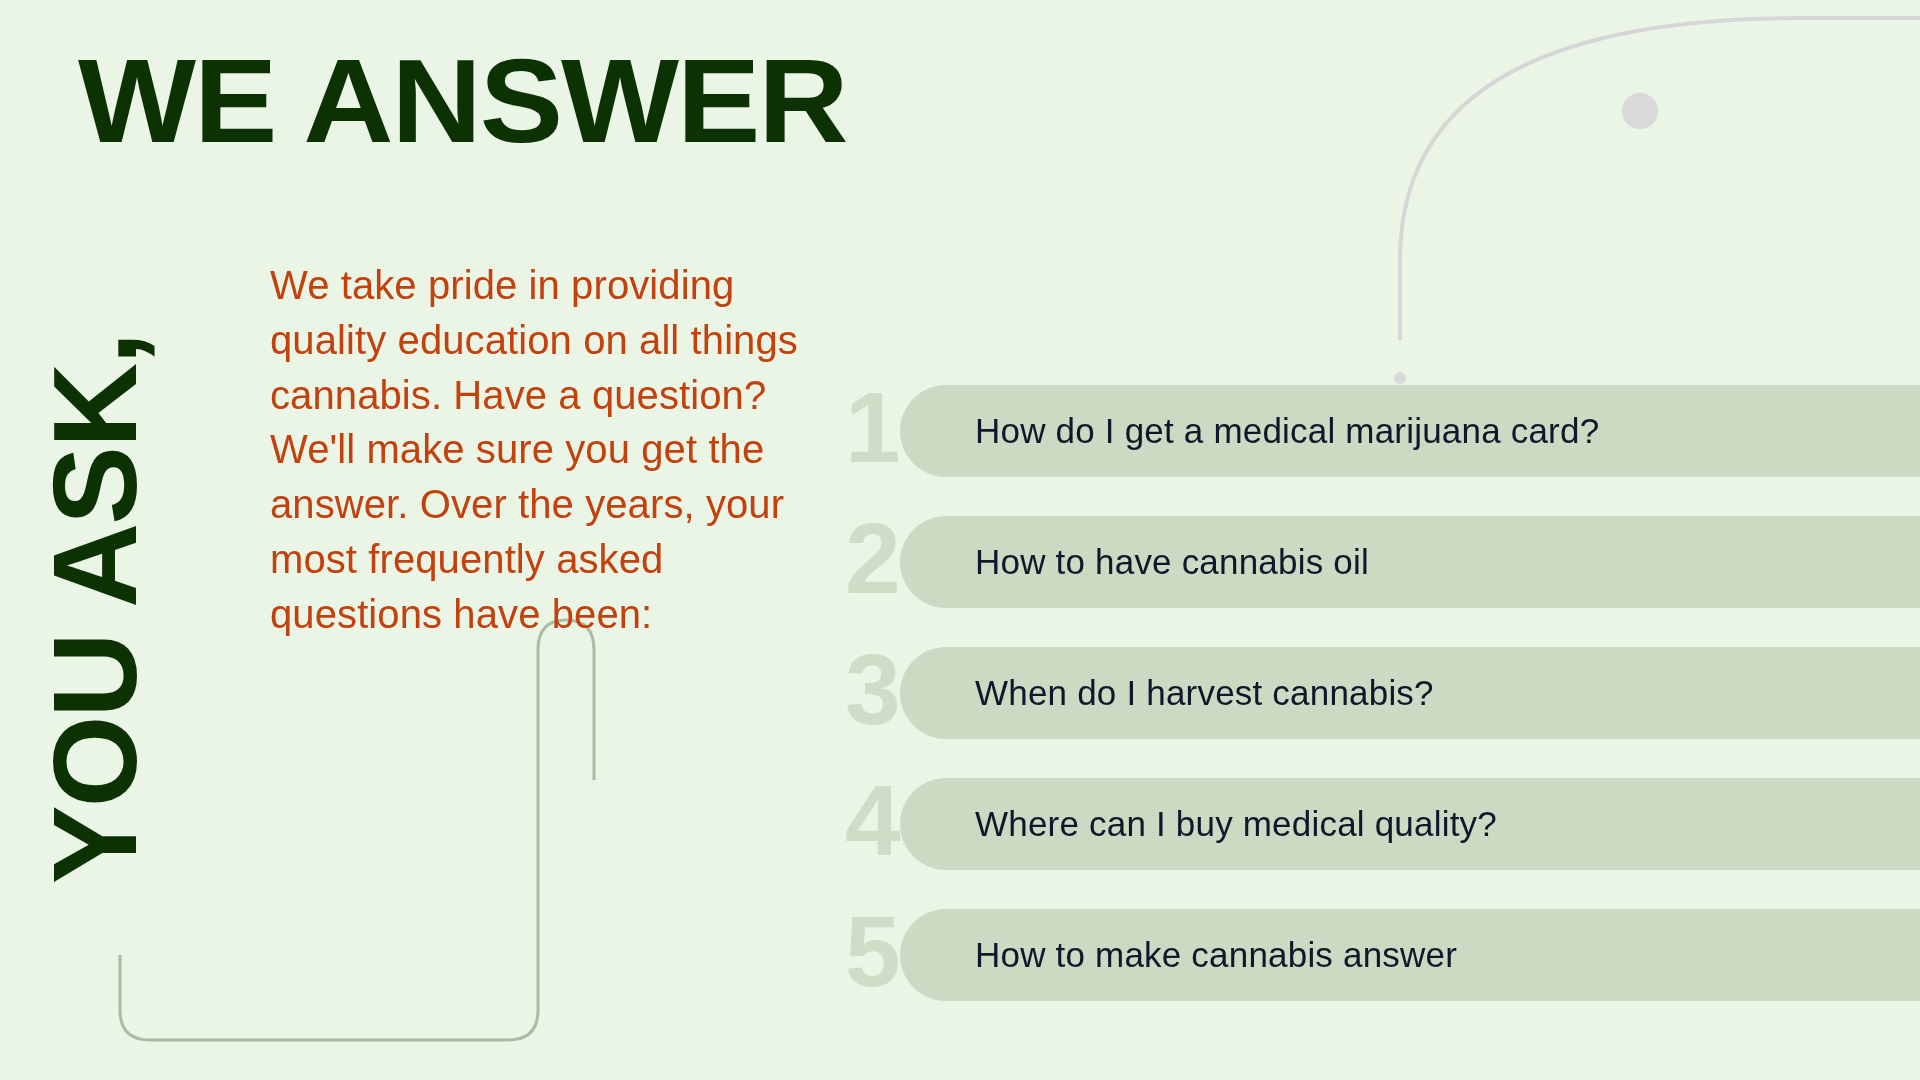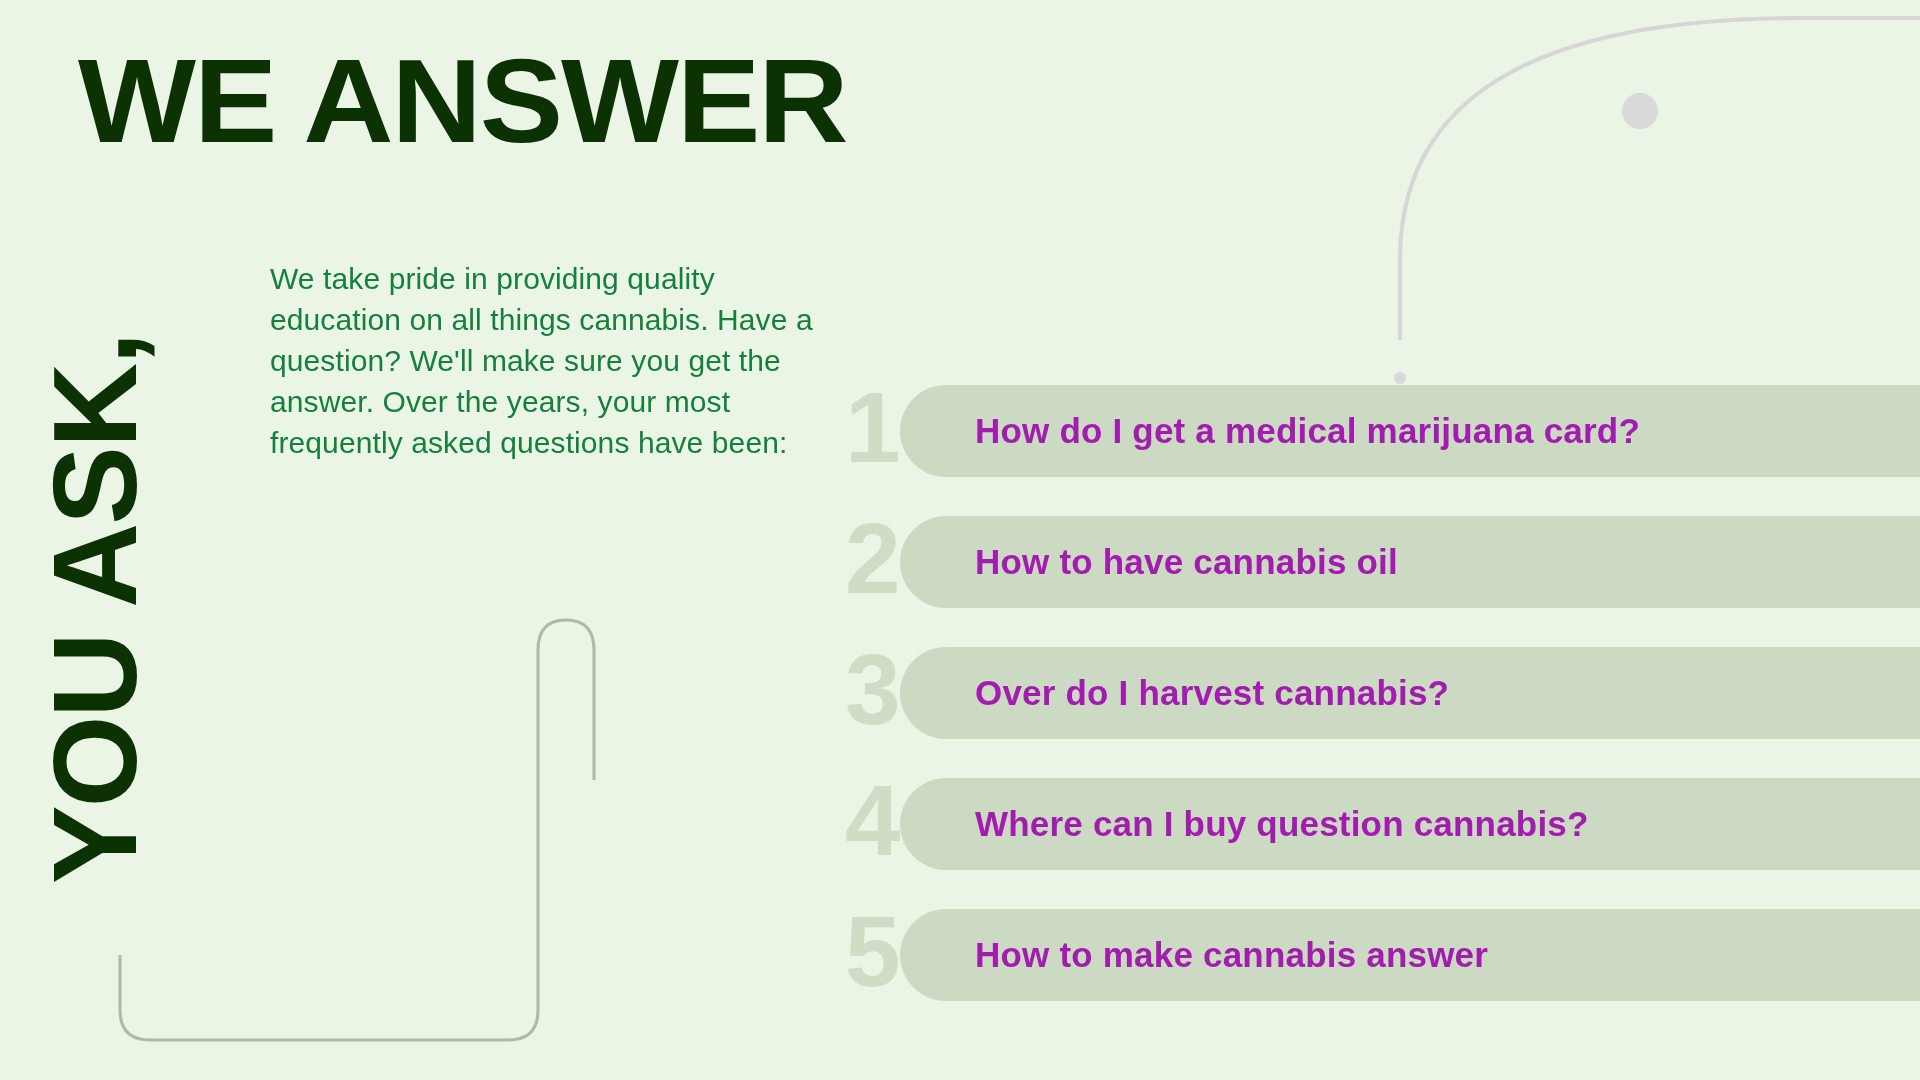--- a/index.html
+++ b/index.html
@@ -47,23 +47,23 @@
     line-height:1;
     text-align:center;
     white-space:nowrap;
   }
 
   
   .intro {
     position:absolute;
     left:270px; top:258px;
     width:560px;
-    font-size:30px;
+    font-size:40px;
     line-height:1.37;
-    color:#15803d;
+    color:#c2410c;
     letter-spacing:0.1px;
   }
 
   
   .faq-list {
     position:absolute;
     left:845px;
     top:385px;
     width:1075px;
   }
@@ -90,22 +90,22 @@
     height:92px;
     background:#ccd9c3;
     border-radius:46px 0 0 46px;
     z-index:2;
     display:flex;
     align-items:center;
   }
   .faq-text {
     padding-left:75px;
     font-size:35px;
-    font-weight:bold;
-    color:#a21caf;
+    font-weight:normal;
+    color:#0f172a;
     letter-spacing:0.2px;
     white-space:nowrap;
   }
 </style>
 </head>
 <body>
 
 <svg id="decor" viewBox="0 0 1920 1080" xmlns="http://www.w3.org/2000/svg">
 
   <path d="M1920 18 H1800 Q1400 18 1400 260 V340" fill="none" stroke="#d6d6d6" stroke-width="4"></path>
@@ -141,28 +141,28 @@
   <div class="faq-row">
     <span class="faq-num">2</span>
     <div class="faq-bar">
       <span class="faq-text">How to have cannabis oil</span>
     </div>
   </div>
 
   <div class="faq-row">
     <span class="faq-num">3</span>
     <div class="faq-bar">
-      <span class="faq-text">Over do I harvest cannabis?</span>
+      <span class="faq-text">When do I harvest cannabis?</span>
     </div>
   </div>
 
   <div class="faq-row">
     <span class="faq-num">4</span>
     <div class="faq-bar">
-      <span class="faq-text">Where can I buy question cannabis?</span>
+      <span class="faq-text">Where can I buy medical quality?</span>
     </div>
   </div>
 
   <div class="faq-row">
     <span class="faq-num">5</span>
     <div class="faq-bar">
       <span class="faq-text">How to make cannabis answer</span>
     </div>
   </div>
 

